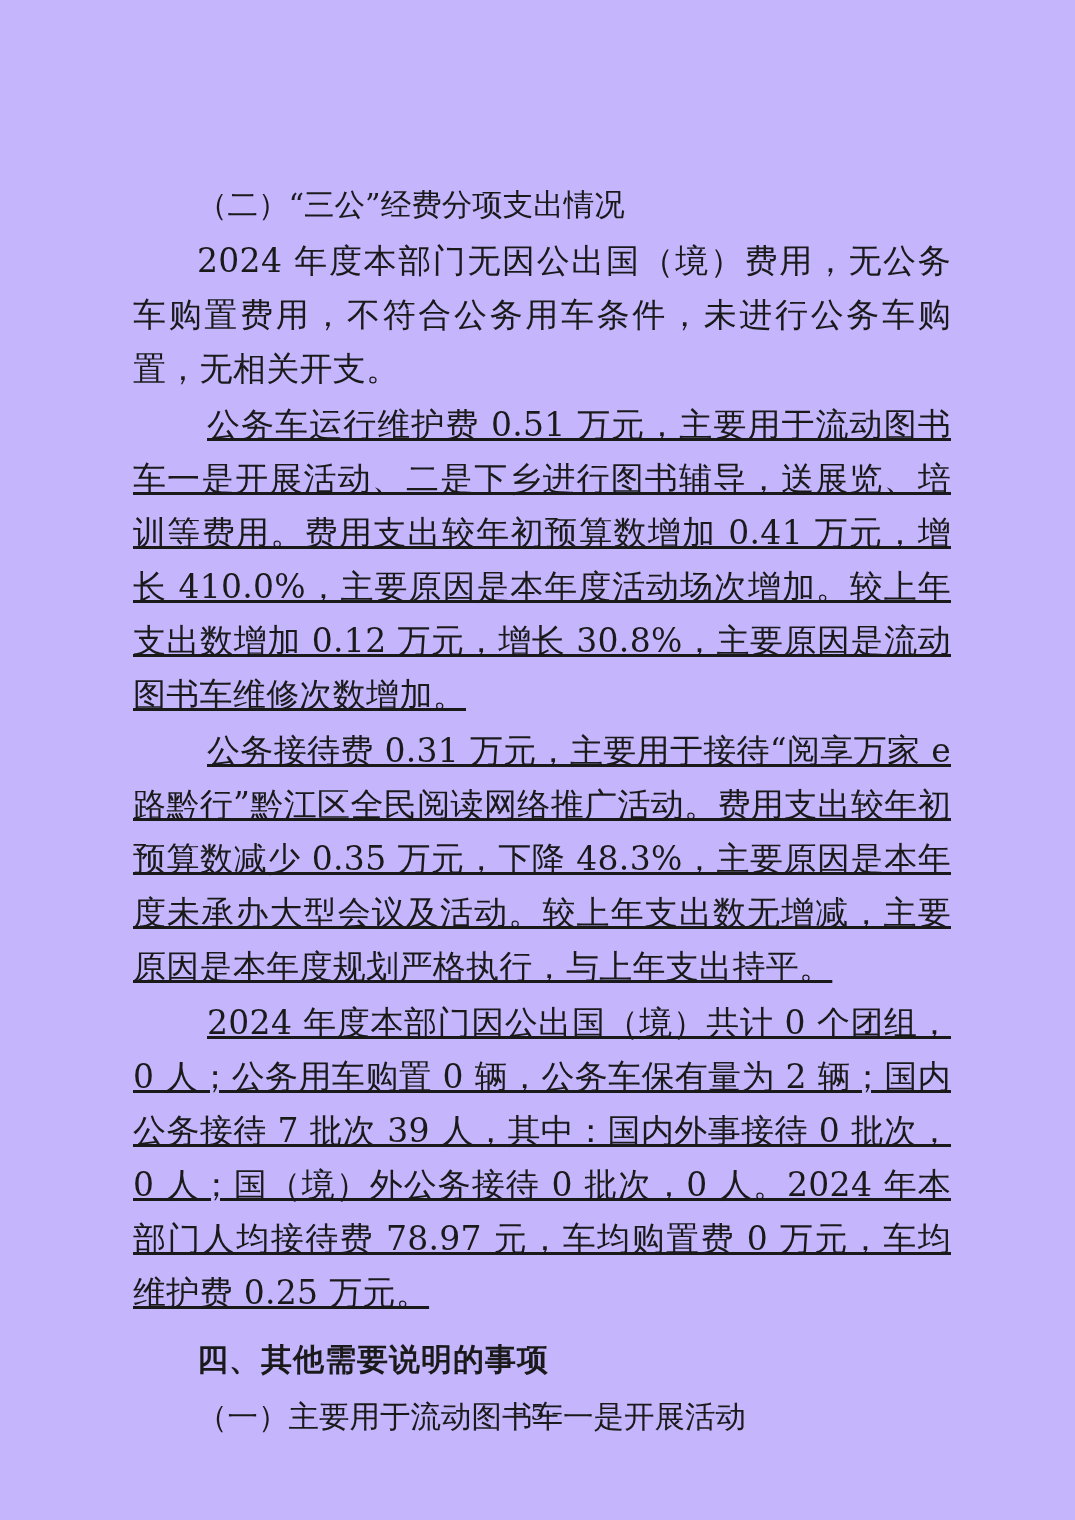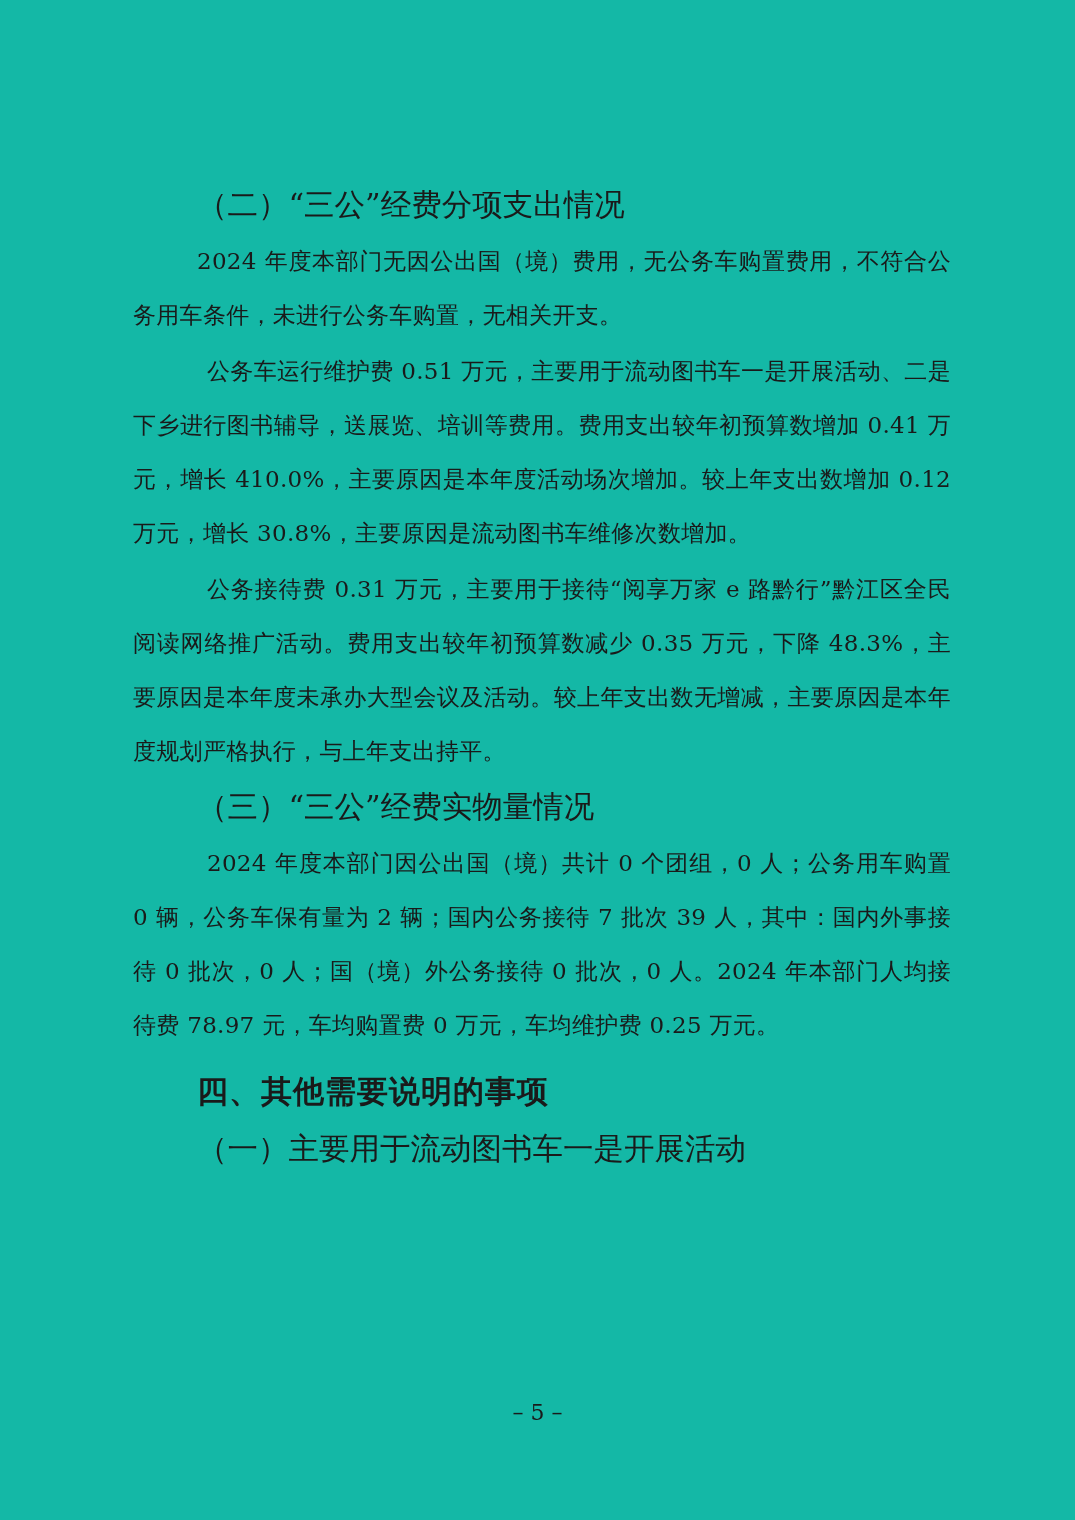--- a/index.html
+++ b/index.html
@@ -5,45 +5,46 @@
   html, body {
     margin: 0;
     padding: 0;
     background: #ffffff;
   }
   .page {
     position: relative;
     width: 1075px;
     height: 1520px;
     margin: 0 auto;
-    background: #14b8a6;
+    background: #c4b5fd;
     box-sizing: border-box;
     font-family: "DejaVu Serif", "Liberation Serif", serif;
     color: #1a1a1a;
     overflow: hidden;
   }
   .content {
     position: absolute;
     left: 133px;
     top: 178px;
     width: 818px;
   }
   .para {
-    font-size: 23px;
+    font-size: 33px;
     line-height: 54px;
     text-align: justify;
     text-justify: inter-ideograph;
     margin: 0 0 2px 0;
     letter-spacing: 0.3px;
   }
   .indent {
     text-indent: 64px;
   }
   .indent-wide {
     text-indent: 74px;
+    text-decoration: underline;
   }
   .heading-sub {
     font-size: 30.5px;
     line-height: 54px;
     margin: 0 0 2px 0;
     text-indent: 64px;
     font-family: "DejaVu Serif", "Liberation Serif", serif;
   }
   .heading-bold {
     font-size: 31px;
@@ -67,19 +68,18 @@
 </style>
 </head>
 <body>
 
 <div class="page">
   <div class="content">
     <div class="heading-sub">（二）“三公”经费分项支出情况</div>
     <p class="para indent">2024 年度本部门无因公出国（境）费用，无公务车购置费用，不符合公务用车条件，未进行公务车购置，无相关开支。</p>
     <p class="para indent-wide">公务车运行维护费 0.51 万元，主要用于流动图书车一是开展活动、二是下乡进行图书辅导，送展览、培训等费用。费用支出较年初预算数增加 0.41 万元，增长 410.0%，主要原因是本年度活动场次增加。较上年支出数增加 0.12 万元，增长 30.8%，主要原因是流动图书车维修次数增加。</p>
     <p class="para indent-wide">公务接待费 0.31 万元，主要用于接待“阅享万家 e 路黔行”黔江区全民阅读网络推广活动。费用支出较年初预算数减少 0.35 万元，下降 48.3%，主要原因是本年度未承办大型会议及活动。较上年支出数无增减，主要原因是本年度规划严格执行，与上年支出持平。</p>
-    <div class="heading-sub">（三）“三公”经费实物量情况</div>
     <p class="para indent-wide">2024 年度本部门因公出国（境）共计 0 个团组，0 人；公务用车购置 0 辆，公务车保有量为 2 辆；国内公务接待 7 批次 39 人，其中：国内外事接待 0 批次，0 人；国（境）外公务接待 0 批次，0 人。2024 年本部门人均接待费 78.97 元，车均购置费 0 万元，车均维护费 0.25 万元。</p>
     <div class="heading-bold">四、其他需要说明的事项</div>
     <div class="heading-sub">（一）主要用于流动图书车一是开展活动</div>
   </div>
   <div class="pagenum">– 5 –</div>
 </div>
 
 </body></html>

